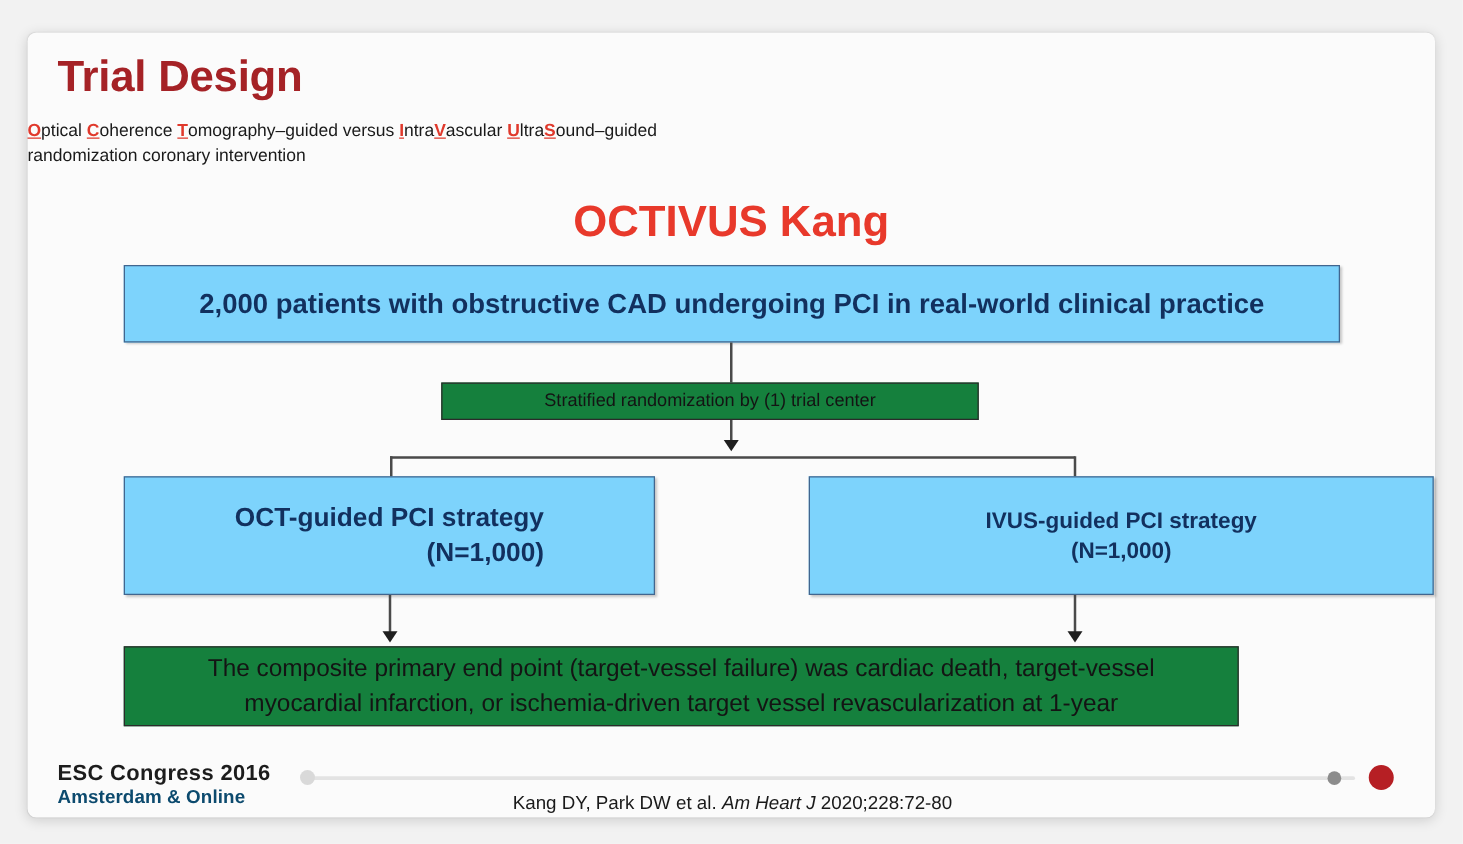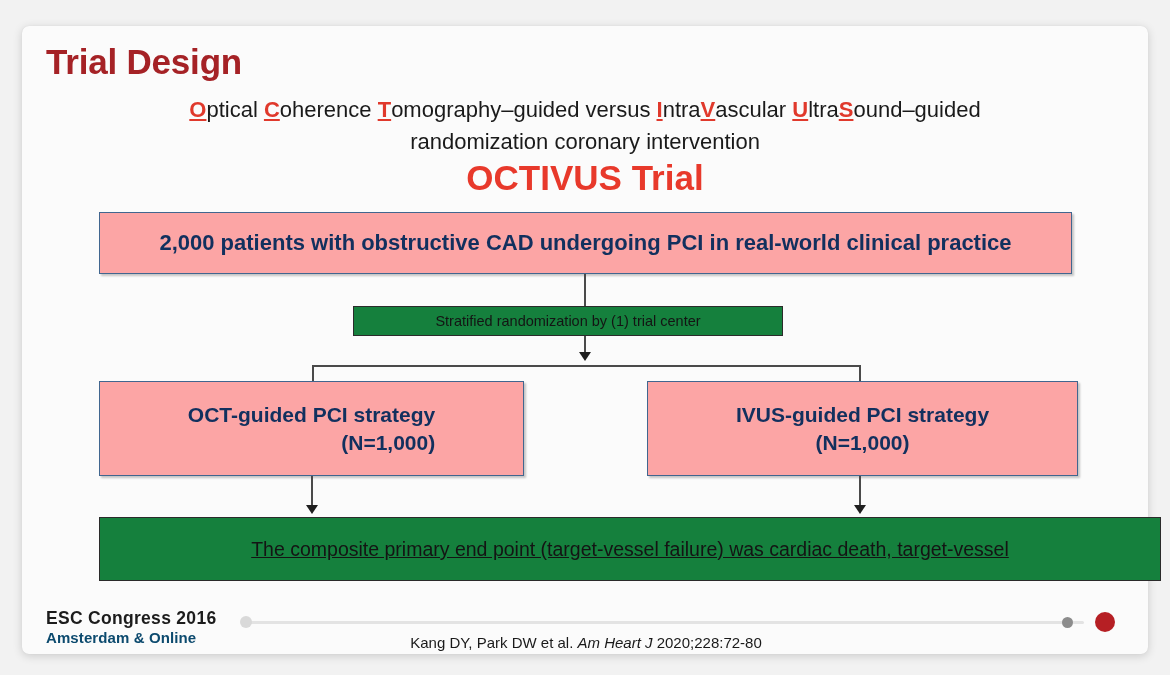--- a/index.html
+++ b/index.html
@@ -32,22 +32,22 @@
     font-size: 35px;
     font-weight: bold;
     color: #a52226;
     letter-spacing: -0.2px;
   }
   .subtitle {
     position: absolute;
     left: 0;
     top: 68px;
     width: 1126px;
-    text-align: center;
-    font-size: 22px;
+    text-align: left;
+    font-size: 14px;
     color: #1a1a1a;
     line-height: 1.45;
   }
   .subtitle .acr {
     color: #e0392c;
     font-weight: bold;
     text-decoration: underline;
   }
   .trial-name {
     position: absolute;
@@ -63,21 +63,21 @@
   
   .box {
     position: absolute;
     box-sizing: border-box;
     display: flex;
     align-items: center;
     justify-content: center;
     text-align: center;
   }
   .box-blue {
-    background: #fca5a5;
+    background: #7dd3fc;
     border: 1.6px solid #41668f;
     box-shadow: 1.5px 1.5px 2px rgba(0,0,0,0.22);
     color: #12305e;
     font-weight: bold;
   }
   .box-white {
     background: #15803d;
     border: 1.3px solid #2b2b2b;
     color: #141414;
   }
@@ -94,31 +94,30 @@
   }
   #arm-oct-box {
     left: 77px;  top: 355px;
     width: 425px; height: 95px;
     font-size: 21px;
     line-height: 1.3;
     text-align: right;
   }
   #arm-ivus-box {
     left: 625px; top: 355px;
-    width: 431px; height: 95px;
-    font-size: 21px;
+    width: 500px; height: 95px;
+    font-size: 18px;
     line-height: 1.3;
   }
   #endpoint-box {
     left: 77px;  top: 491px;
-    width: 1062px; height: 64px;
+    width: 892px; height: 64px;
     font-size: 19.5px;
     line-height: 1.45;
     padding: 10px 14px;
-    text-decoration: underline;
   }
 
   
   .conn {
     position: absolute;
     background: #4a4a4a;
   }
   .v-line { width: 1.6px; }
   .h-line { height: 1.6px; }
   .arrow-head {
@@ -180,21 +179,21 @@
 
 <div class="slide-card">
 
   <div class="slide-title">Trial Design</div>
 
   <div class="subtitle">
     <span id="subtitle-line1"><span class="acr">O</span><span>ptical </span><span class="acr">C</span><span>oherence </span><span class="acr">T</span><span>omography–guided versus </span><span class="acr">I</span><span>ntra</span><span class="acr">V</span><span>ascular </span><span class="acr">U</span><span>ltra</span><span class="acr">S</span><span>ound–guided</span></span><br>
     <span>randomization coronary intervention</span>
   </div>
 
-  <div class="trial-name">OCTIVUS Trial</div>
+  <div class="trial-name">OCTIVUS Kang</div>
 
   <div class="box box-blue" id="enroll-box">
     <span>2,000 patients with obstructive CAD undergoing PCI in real-world clinical practice</span>
   </div>
 
   <div class="conn v-line" style="left:562px; top:248px; height:32px;"></div>
 
   <div class="box box-white" id="random-box">
     <span>Stratified randomization by (1) trial center</span>
   </div>
@@ -222,20 +221,21 @@
 
   <div class="conn v-line" style="left:289px; top:450px; height:31px;"></div>
   <div class="arrow-head" style="left:284px; top:479px;"></div>
 
   <div class="conn v-line" style="left:837px; top:450px; height:31px;"></div>
   <div class="arrow-head" style="left:832px; top:479px;"></div>
 
   <div class="box box-white" id="endpoint-box">
     <div>
       <span>The composite primary end point (target-vessel failure) was cardiac death, target-vessel</span><br>
+      <span>myocardial infarction, or ischemia-driven target vessel revascularization at 1-year</span>
     </div>
   </div>
 
   <div class="footer-logo">
     <div class="logo-line1">ESC Congress 2016</div>
     <div class="logo-line2">Amsterdam &amp; Online</div>
   </div>
 
   <div class="footer-rule"></div>
   <div class="dot" id="dot-left"></div>

